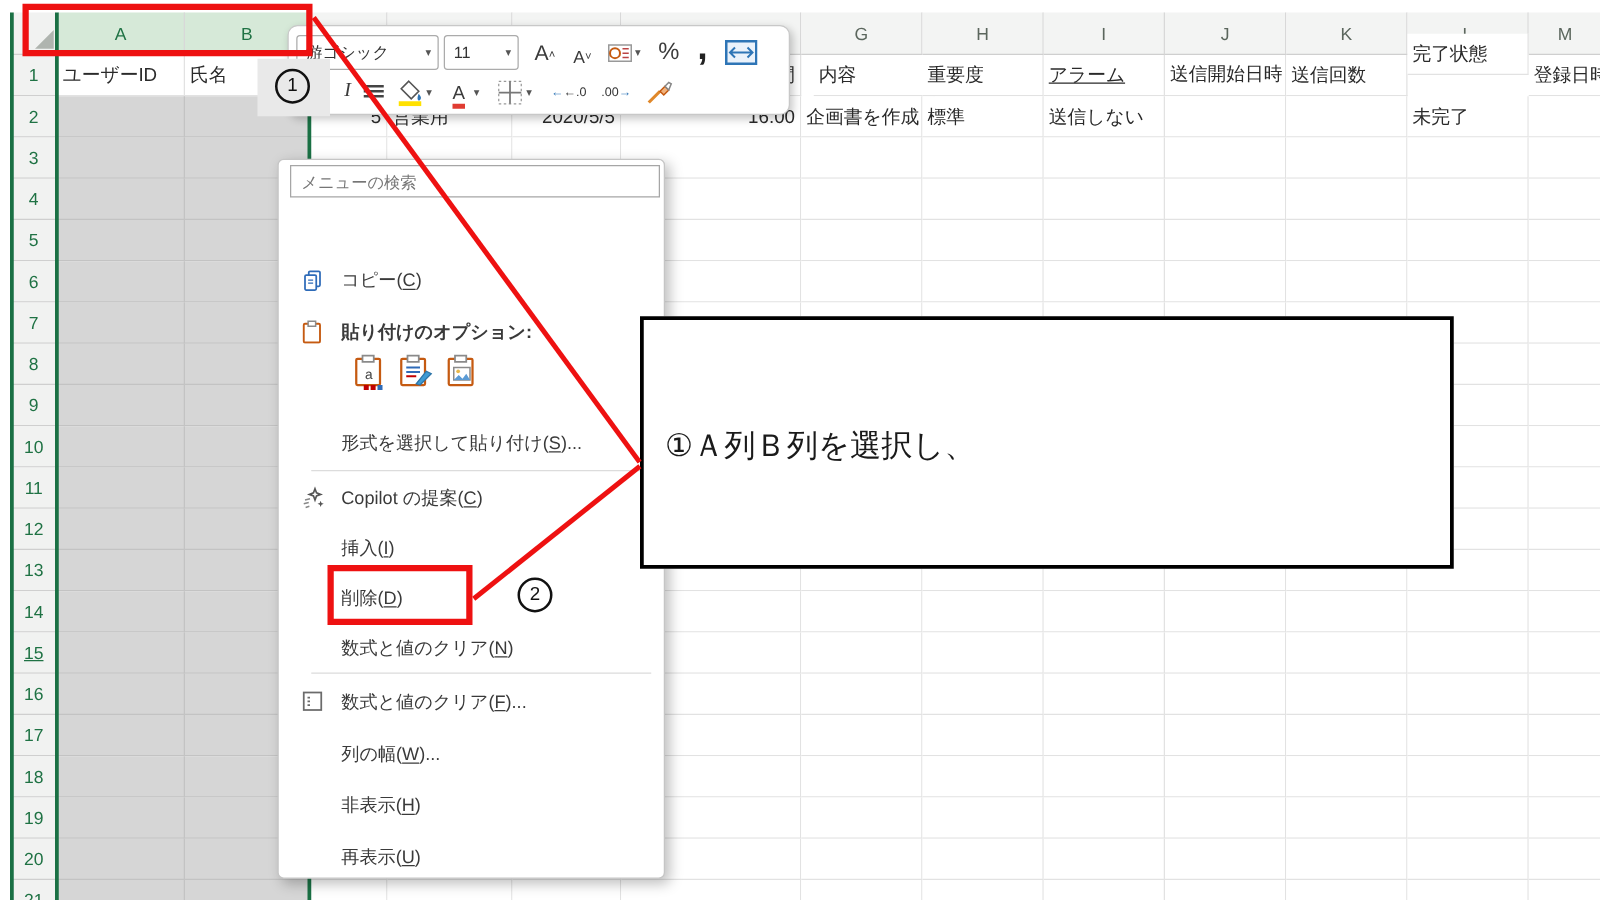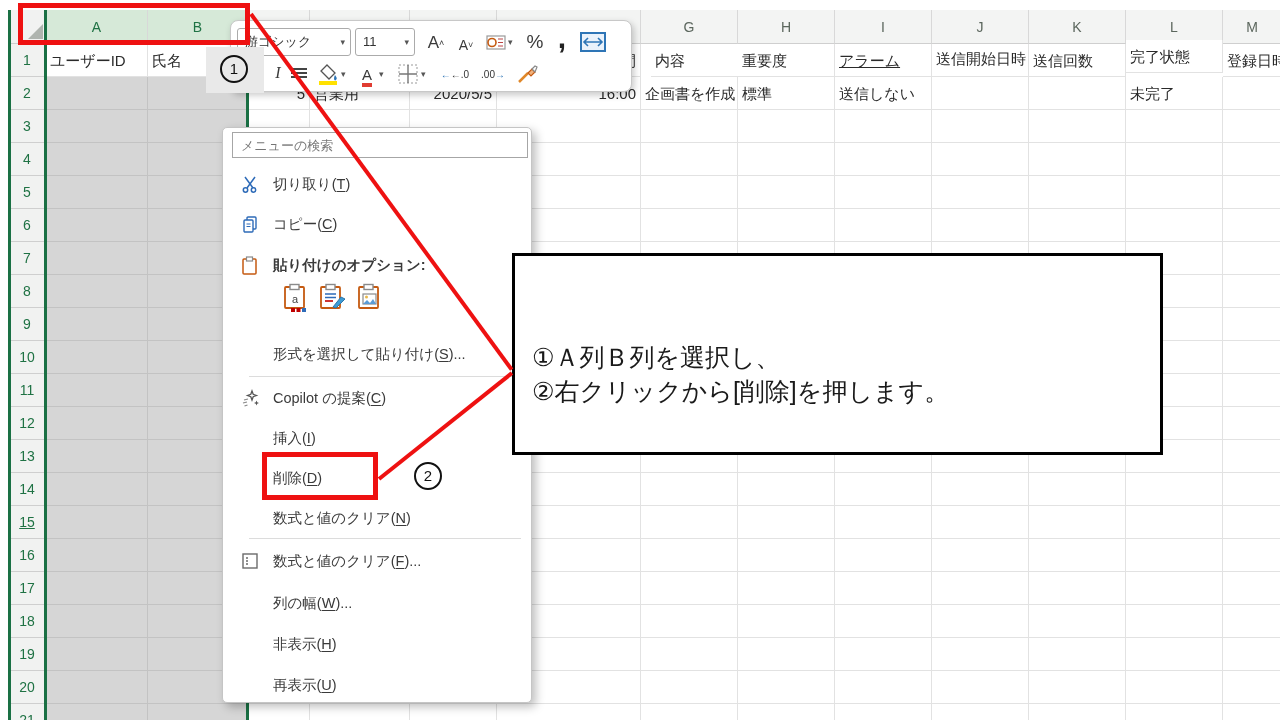--- a/index.html
+++ b/index.html
@@ -86,21 +86,21 @@
       <div class="cell" style="left: 148px; top: 44px; width: 100px;">氏名</div>
       <div class="cell" style="left: 248px; top: 44px; width: 62px;"></div>
       <div class="cell" style="left: 310px; top: 44px; width: 100px;"></div>
       <div class="cell" style="left: 410px; top: 44px; width: 87px;"></div>
       <div class="cell right" style="left: 497px; top: 44px; width: 144px;">時間</div>
       <div class="cell" style="left: 641px; top: 44px; width: 97px; margin-left: 10px;">内容</div>
       <div class="cell" style="left: 738px; top: 44px; width: 97px;">重要度</div>
       <div class="cell" style="left: 835px; top: 44px; width: 97px; text-decoration: underline;">アラーム</div>
       <div class="cell" style="left: 932px; top: 44px; width: 97px; font-family: Liberation Mono, monospace;">送信開始日時</div>
       <div class="cell" style="left: 1029px; top: 44px; width: 97px;">送信回数</div>
-      <div class="cell" style="left: 1126px; top: 40px; width: 97px;">完了状態</div>
+      <div class="cell" style="left: 1126px; top: 27px; width: 97px;">完了状態</div>
       <div class="cell" style="left: 1223px; top: 44px; width: 59px;">登録日時</div>
       <div class="rowhdr" style="top: 77px; height: 33px;">2</div>
       <div class="cell sel" style="left: 46px; top: 77px; width: 102px;"></div>
       <div class="cell sel" style="left: 148px; top: 77px; width: 100px;"></div>
       <div class="cell right" style="left: 248px; top: 77px; width: 62px;">5</div>
       <div class="cell" style="left: 310px; top: 77px; width: 100px;">営業用</div>
       <div class="cell right" style="left: 410px; top: 77px; width: 87px;">2020/5/5</div>
       <div class="cell right" style="left: 497px; top: 77px; width: 144px;">16:00</div>
       <div class="cell" style="left: 641px; top: 77px; width: 97px;">企画書を作成</div>
       <div class="cell" style="left: 738px; top: 77px; width: 97px;">標準</div>
@@ -469,30 +469,20 @@
       </svg>
     </div>
   </div>
 
   <div id="patch" class="abs"></div>
   <div class="stepcircle" style="left:220px;top:55px">
     <span>1</span></div>
 
   <div id="menu" class="abs">
     <input id="menu-search" type="text" placeholder="メニューの検索" style="">
-    <div class="mi" style="top:36px">
-      <span class="ic">
-        <svg width="18" height="18" viewBox="0 0 18 18">
-            <path d="M4 2l8 11M14 2L6 13" stroke="#2e6bb8" stroke-width="1.5" fill="none"></path>
-            <circle cx="4.5" cy="15" r="2.2" fill="none" stroke="#2e6bb8" stroke-width="1.5"></circle>
-            <circle cx="12.5" cy="15" r="2.2" fill="none" stroke="#2e6bb8" stroke-width="1.5"></circle>
-          </svg>
-      </span>
-      <span><span>切り取り</span>(<u>T</u>)</span>
-    </div>
     <div class="mi" style="top:76px">
       <span class="ic">
         <svg width="18" height="18" viewBox="0 0 18 18">
             <rect x="6" y="2" width="9" height="12" rx="1" fill="#fff" stroke="#2e6bb8" stroke-width="1.4"></rect>
             <rect x="3" y="5" width="9" height="12" rx="1" fill="#fff" stroke="#2e6bb8" stroke-width="1.4"></rect>
             <path d="M5.5 9h4M5.5 11.5h4" stroke="#2e6bb8" stroke-width="1"></path>
           </svg>
       </span>
       <span><span>コピー</span>(<u>C</u>)</span>
     </div>
@@ -582,21 +572,20 @@
       <span><span>非表示</span>(<u>H</u>)</span>
     </div>
     <div class="mi" style="top:537px">
       <span class="ic"></span>
       <span><span>再表示</span>(<u>U</u>)</span>
     </div>
   </div>
 
   <div id="callout" class="abs">
     <div>①Ａ列Ｂ列を選択し、</div>
-    <div>②右クリックから[削除]を押します。</div>
   </div>
 
   <div class="redbox" style="left:18px;top:3px;width:222px;height:32px"></div>
   <div class="redbox" style="left:262px;top:452px;width:106px;height:38px"></div>
   <div class="redline" style="left:251px;top:12px;width:441px;transform:rotate(53.76deg)"></div>
   <div class="redline" style="left:379px;top:477px;width:170px;transform:rotate(-38.56deg)"></div>
   <div class="stepcircle" style="left:414px;top:462px">
     <span>2</span></div>
 
 </div>

